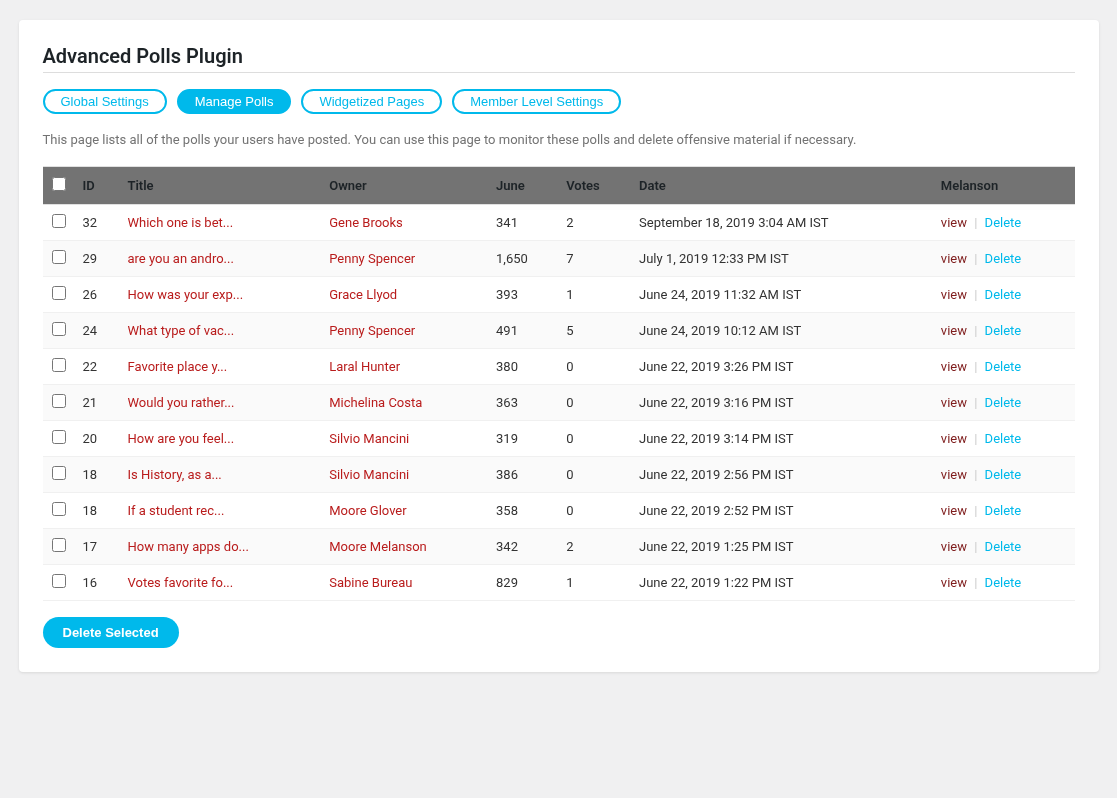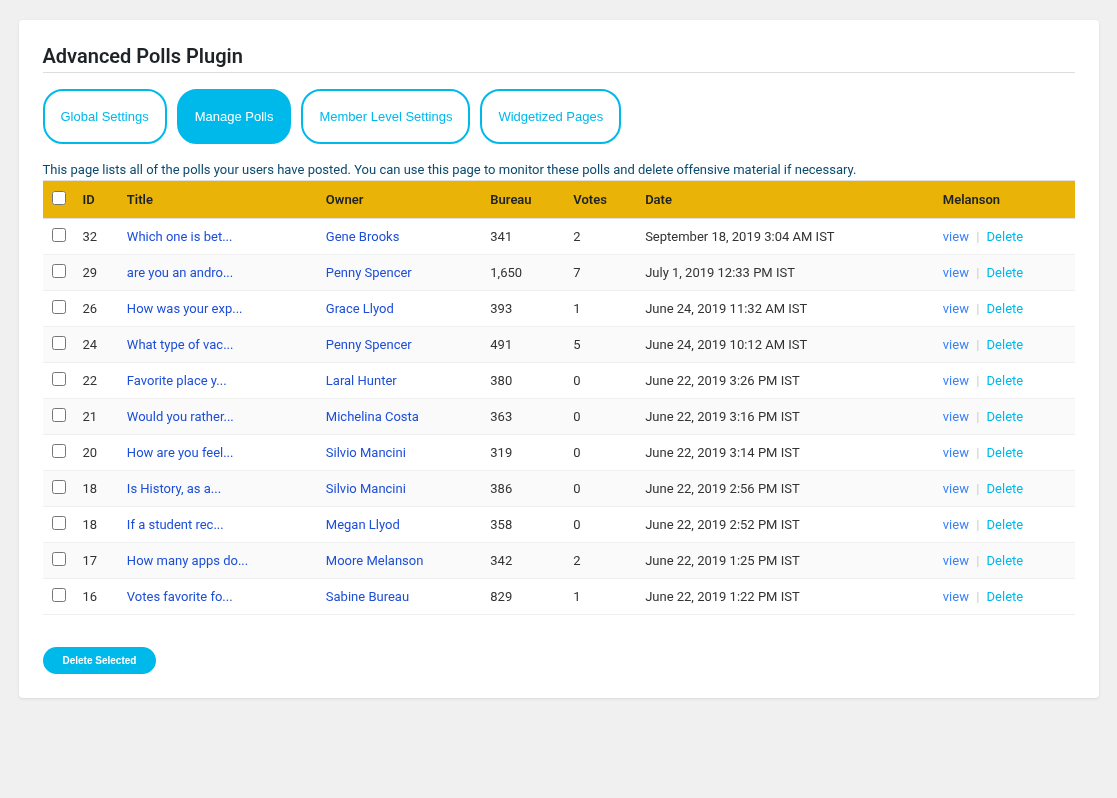--- a/index.html
+++ b/index.html
@@ -30,45 +30,46 @@
     }
     .nav-tabs {
       display: flex;
       gap: 10px;
       margin-bottom: 16px;
       flex-wrap: wrap;
     }
     .nav-tab {
       border: 2px solid #00b9eb;
       border-radius: 20px;
-      padding: 18px 16px;
+      padding: 3px 16px;
       font-size: 13px;
       font-weight: 500;
       cursor: pointer;
       background: #fff;
       color: #00b9eb;
       transition: all 0.15s;
     }
     .nav-tab.active {
       background: #00b9eb;
       color: #fff;
       text-align: right;
     }
     .description {
       font-size: 13px;
-      color: #0c4a6e;
+      color: #737373;
+      margin-bottom: 16px;
       line-height: 1.5;
     }
     .polls-table {
       width: 100%;
       border-collapse: collapse;
       font-size: 13px;
     }
     .polls-table thead tr {
-      background: #eab308;
+      background: #737373;
       border-top: 1px solid #e0e0e0;
       border-bottom: 1px solid #e0e0e0;
     }
     .polls-table th {
       text-align: left;
       padding: 10px 8px;
       font-weight: 600;
       color: #1d2327;
       font-size: 13px;
     }
@@ -82,84 +83,84 @@
       border-bottom: 1px solid #f0f0f0;
       vertical-align: middle;
     }
     .polls-table tbody tr:nth-child(odd) {
       background: #fff;
     }
     .polls-table tbody tr:nth-child(even) {
       background: #fafafa;
     }
     .link-blue {
-      color: #1d4ed8;
+      color: #b91c1c;
       text-decoration: none;
       cursor: pointer;
     }
     .options-cell {
       white-space: nowrap;
     }
     .options-cell .view-link {
-      color: #3b82f6;
+      color: #7f1d1d;
       cursor: pointer;
       text-decoration: none;
     }
     .options-cell .separator {
       color: #ccc;
       margin: 0 4px;
     }
     .options-cell .delete-link {
       color: #00b9eb;
       cursor: pointer;
       text-decoration: none;
     }
     .delete-selected-btn {
-      margin-top: 32px;
+      margin-top: 16px;
       background: #00b9eb;
       color: #fff;
       border: none;
       border-radius: 20px;
       padding: 8px 20px;
-      font-size: 10px;
+      font-size: 13px;
       font-weight: 600;
       cursor: pointer;
     }
     input[type="checkbox"] {
       cursor: pointer;
       width: 14px;
       height: 14px;
     }
   </style>
 </head>
 <body>
 
 <div class="container">
   <h1 class="app-title">Advanced Polls Plugin</h1>
   <hr class="divider">
 
   <div class="nav-tabs">
 
   <button class="nav-tab">Global Settings</button>
       <button class="nav-tab active">Manage Polls</button>
+      <button class="nav-tab">Widgetized Pages</button>
       <button class="nav-tab">Member Level Settings</button>
-      <button class="nav-tab">Widgetized Pages</button>
     </div>
 
   <p class="description">This page lists all of the polls your users have posted. You can use this page to monitor these polls and delete offensive material if necessary.</p>
 
   <table class="polls-table">
     <thead>
       <tr>
 
       <th><input type="checkbox" style=""></th>
           <th>ID</th>
           <th>Title</th>
           <th>Owner</th>
-          <th>Bureau</th>
+          <th>June</th>
           <th>Votes</th>
           <th>Date</th>
           <th>Melanson</th>
         </tr>
     </thead>
     <tbody>
 
     <tr>
           <td><input type="checkbox" style=""></td>
           <td>32</td>
@@ -237,21 +238,21 @@
           <td><a class="link-blue">Silvio Mancini</a></td>
           <td>386</td>
           <td>0</td>
           <td>June 22, 2019 2:56 PM IST</td>
           <td class="options-cell"><a class="view-link">view</a><span class="separator"> | </span><a class="delete-link">Delete</a></td>
         </tr>
         <tr>
           <td><input type="checkbox" style=""></td>
           <td>18</td>
           <td><a class="link-blue">If a student rec...</a></td>
-          <td><a class="link-blue">Megan Llyod</a></td>
+          <td><a class="link-blue">Moore Glover</a></td>
           <td>358</td>
           <td>0</td>
           <td>June 22, 2019 2:52 PM IST</td>
           <td class="options-cell"><a class="view-link">view</a><span class="separator"> | </span><a class="delete-link">Delete</a></td>
         </tr>
         <tr>
           <td><input type="checkbox" style=""></td>
           <td>17</td>
           <td><a class="link-blue">How many apps do...</a></td>
           <td><a class="link-blue">Moore Melanson</a></td>

